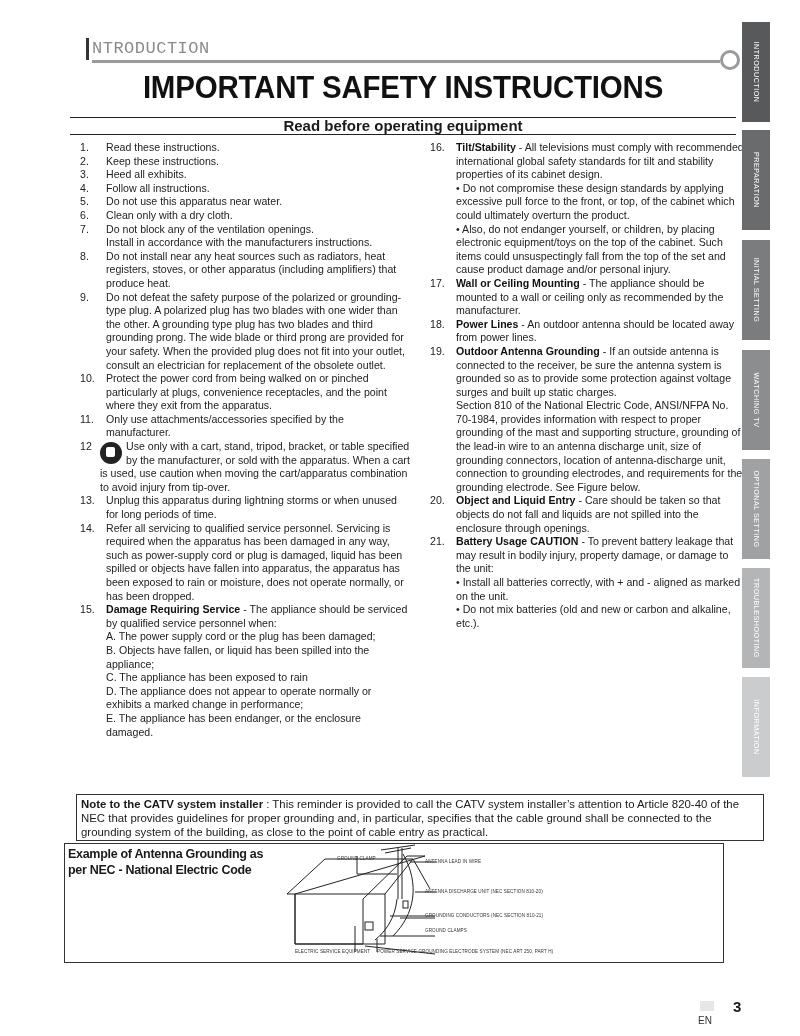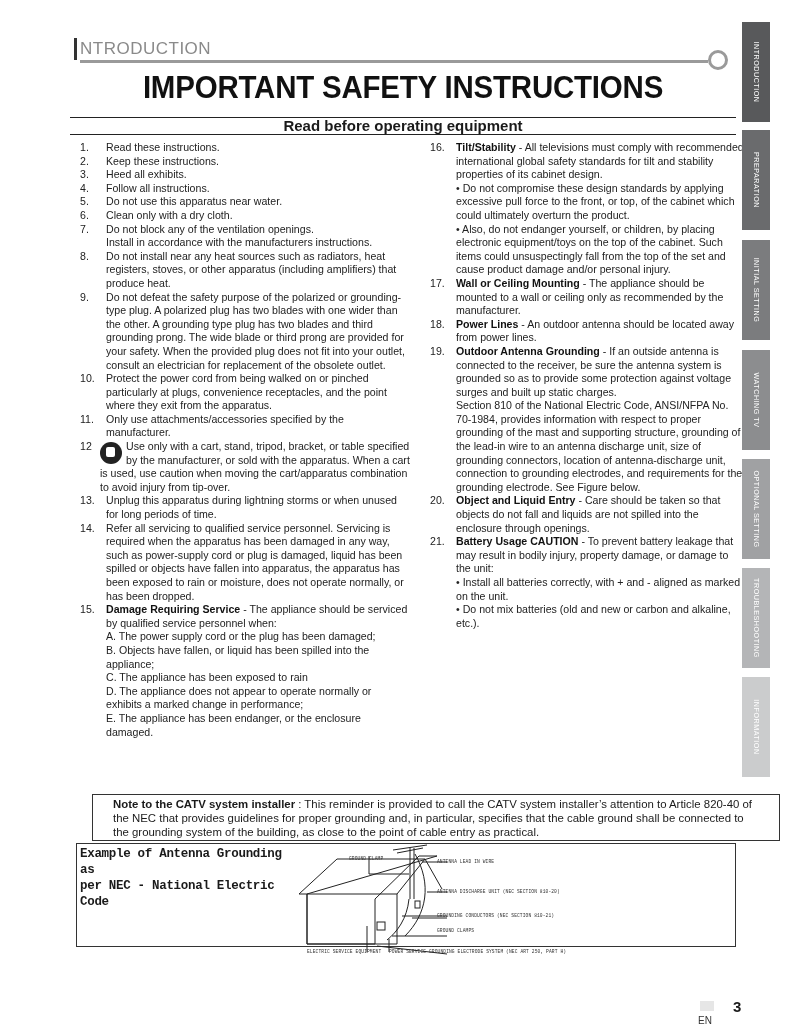--- a/index.html
+++ b/index.html
@@ -1,20 +1,20 @@
 <!DOCTYPE html>
 <html><head>
 <meta charset="utf-8">
 <style>
   * { box-sizing: border-box; margin: 0; padding: 0; }
   html, body { width: 800px; height: 1036px; background: #ffffff; overflow: hidden; }
   body { position: relative; font-family: "Liberation Sans", "DejaVu Sans", sans-serif; color: #1a1a1a; }
 
   
-  .section-header { position: absolute; left: 74px; top: 38px; width: 660px; height: 30px; }
+  .section-header { position: absolute; left: 86px; top: 38px; width: 660px; height: 30px; font-family: Liberation Mono, monospace; }
   .section-header .bar { position: absolute; left: 0; top: 0; width: 3px; height: 22px; background: #333; }
   .section-header .label { position: absolute; left: 6px; top: 1px; font-size: 17px; letter-spacing: 0.5px; color: #8a8a8a; font-weight: normal; }
   .section-header .rule { position: absolute; left: 6px; top: 22px; width: 628px; height: 3px; background: #9a9a9a; }
   .section-header .ring { position: absolute; left: 634px; top: 12px; width: 20px; height: 20px; border: 3px solid #9a9a9a; border-radius: 50%; background: #fff; }
 
   .page-title { position: absolute; left: 70px; top: 70px; width: 666px; text-align: center; font-size: 31px; font-weight: bold; letter-spacing: -0.2px; color: #111; transform: scaleX(0.95); }
   .subtitle-box { position: absolute; left: 70px; top: 117px; width: 666px; height: 18px; border-top: 1.5px solid #222; border-bottom: 1.5px solid #222; text-align: center; font-size: 15px; font-weight: bold; line-height: 16px; }
 
   
   .col { position: absolute; top: 141px; font-size: 10.6px; line-height: 13.6px; color: #222; }
@@ -23,23 +23,23 @@
   .item { display: flex; }
   .item .num { width: 26px; flex: none; }
   .item .body { flex: 1; }
   .item .body b { font-weight: bold; color: #111; }
   .item .line { display: block; }
   .item.cart .num { width: 20px; }
   .cart-icon { float: left; width: 22px; height: 22px; margin: 2px 4px 0 0; border-radius: 50%; background: #222; position: relative; }
   .cart-icon::after { content: ""; position: absolute; left: 6px; top: 5px; width: 9px; height: 10px; background: #fff; border-radius: 2px; }
 
   
-  .catv-note { position: absolute; left: 92px; top: 794px; width: 688px; height: 47px; border: 1.5px solid #333; padding: 2px 20px; font-size: 11.4px; line-height: 14px; }
+  .catv-note { position: absolute; left: 76px; top: 794px; width: 688px; height: 47px; border: 1.5px solid #333; padding: 2px 4px; font-size: 11.4px; line-height: 14px; }
   .catv-note b { font-weight: bold; }
-  .diagram-box { position: absolute; left: 76px; top: 843px; width: 660px; height: 104px; border: 1.5px solid #333; font-family: Liberation Mono, monospace; }
+  .diagram-box { position: absolute; left: 64px; top: 843px; width: 660px; height: 120px; border: 1.5px solid #333; }
   .diagram-title { position: absolute; left: 3px; top: 2px; width: 210px; font-size: 12.5px; line-height: 16px; font-weight: bold; letter-spacing: -0.3px; }
   .diagram { position: absolute; left: 220px; top: 0; width: 340px; height: 118px; }
   .diagram .lbl { position: absolute; font-size: 4.6px; letter-spacing: 0.1px; color: #333; white-space: nowrap; }
 
   
   .tab { position: absolute; left: 742px; width: 28px; }
   .tab span { position: absolute; left: 50%; top: 50%; white-space: nowrap; font-size: 7.2px; letter-spacing: 0.5px; color: #fff; transform: translate(-50%, -50%) rotate(90deg); }
 
   
   .page-num { position: absolute; left: 733px; top: 998px; font-size: 15px; font-weight: bold; }

